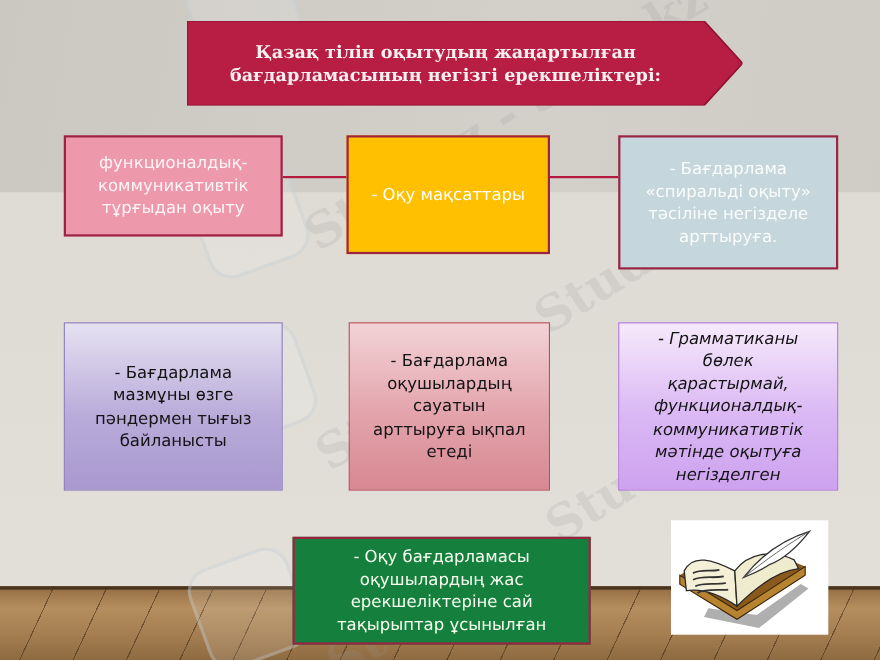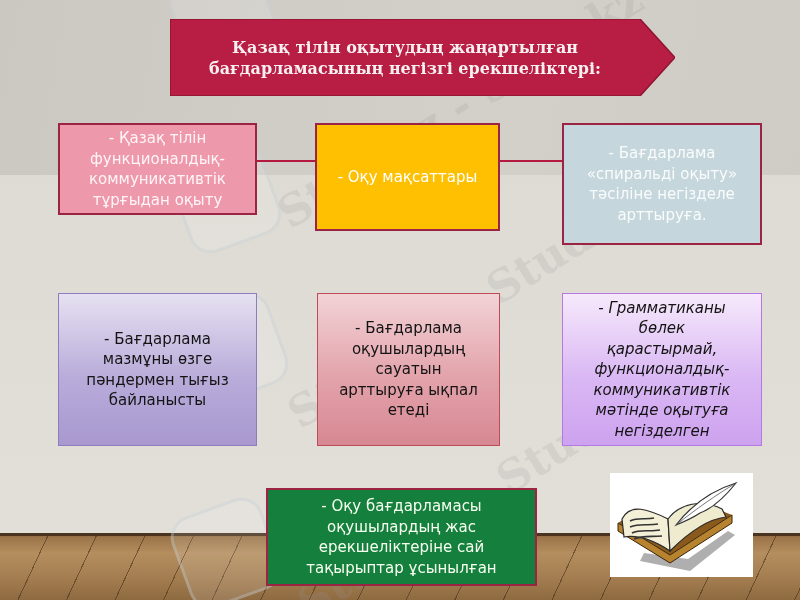--- a/index.html
+++ b/index.html
@@ -101,21 +101,20 @@
     <span>Қазақ тілін оқытудың жаңартылған</span>
     <span>бағдарламасының негізгі ерекшеліктері:</span>
   </div>
 </div>
 
 <div class="connector" style="left:257px;top:160px;width:58px;"></div>
 <div class="connector" style="left:500px;top:160px;width:62px;"></div>
 
 <div class="box b1">
   <div>
-    <span>- Қазақ тілін</span>
     <span>функционалдық-</span>
     <span>коммуникативтік</span>
     <span>тұрғыдан оқыту</span>
   </div>
 </div>
 
 <div class="box b2">
   <div>
     <span>- Оқу мақсаттары</span>
   </div>

